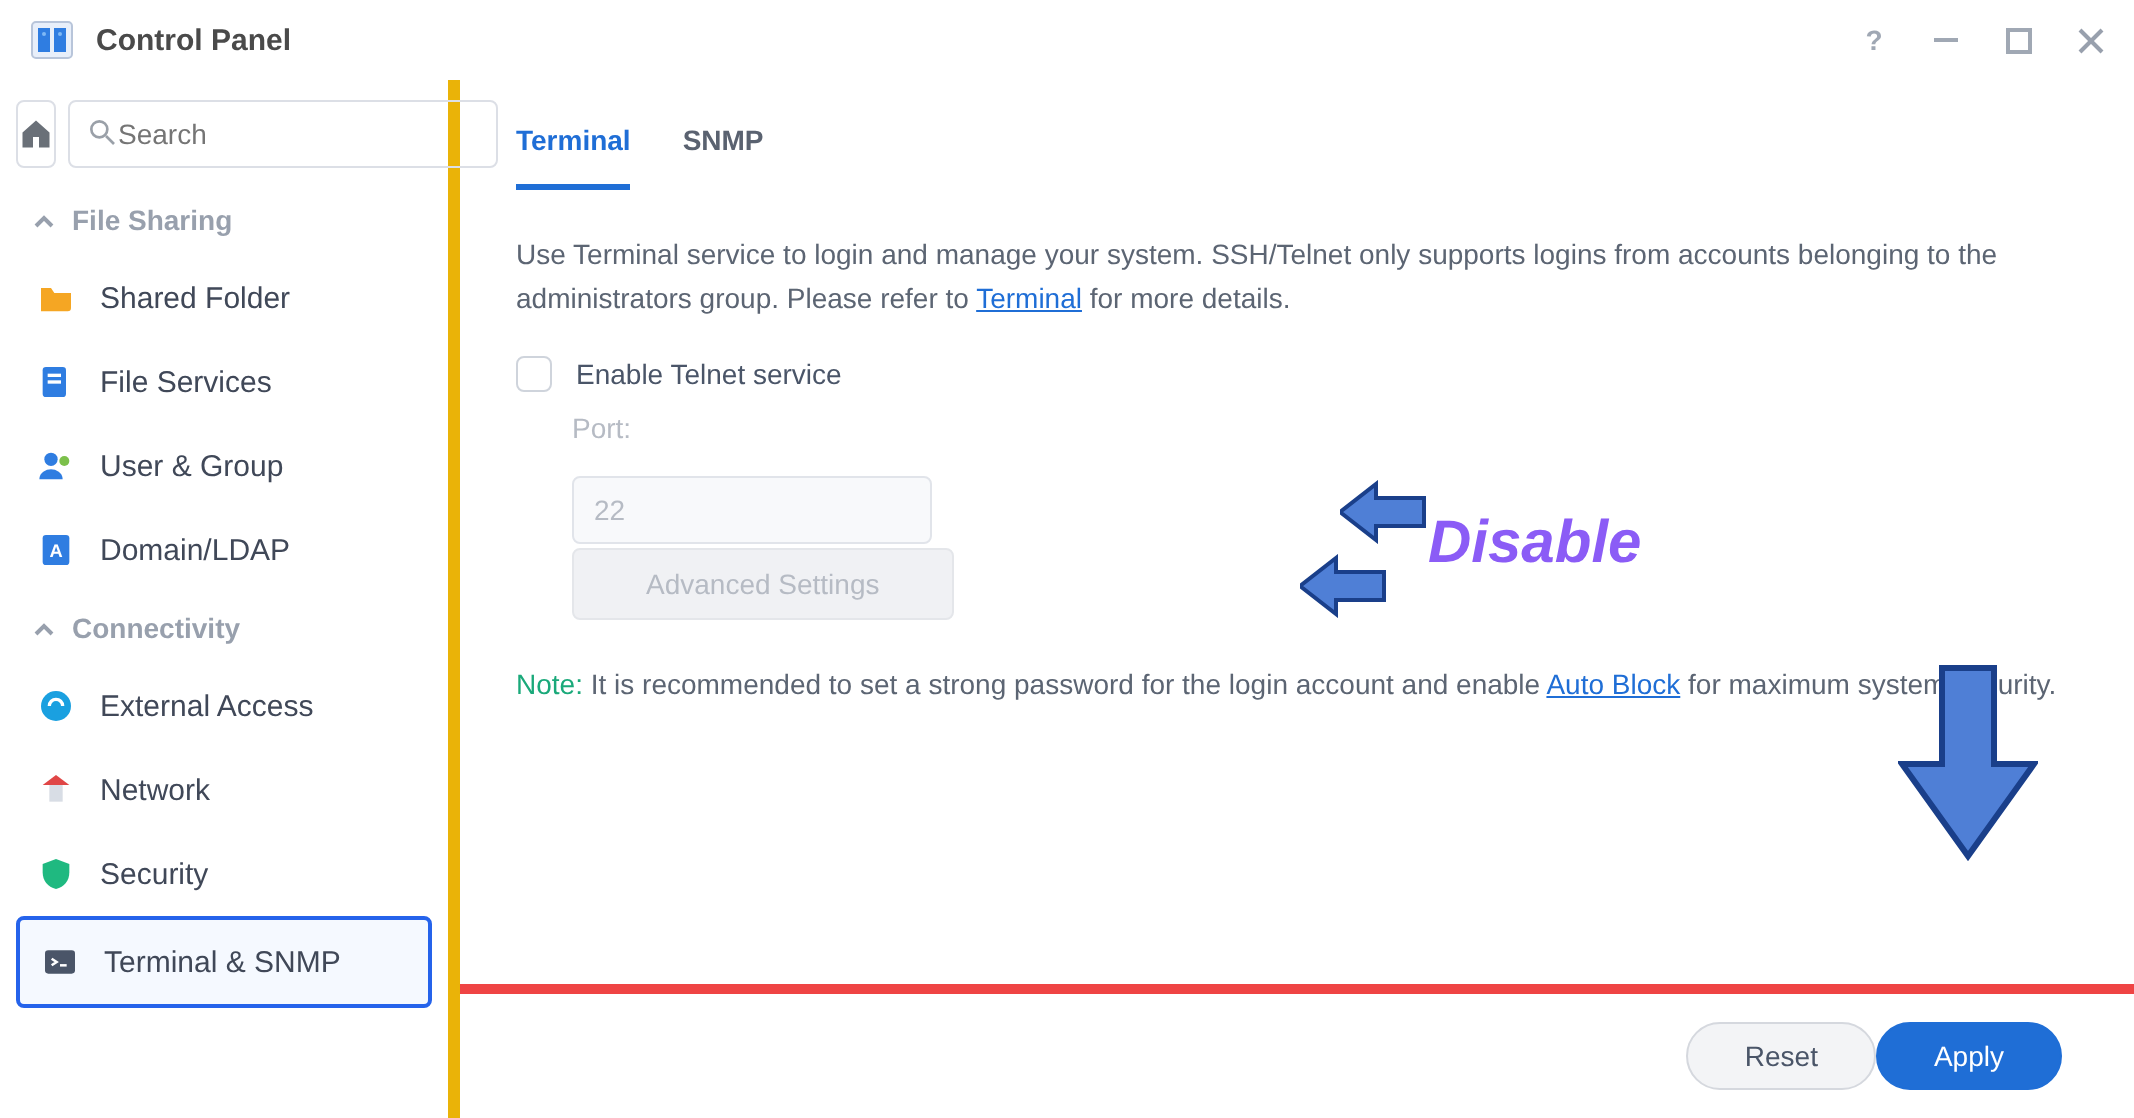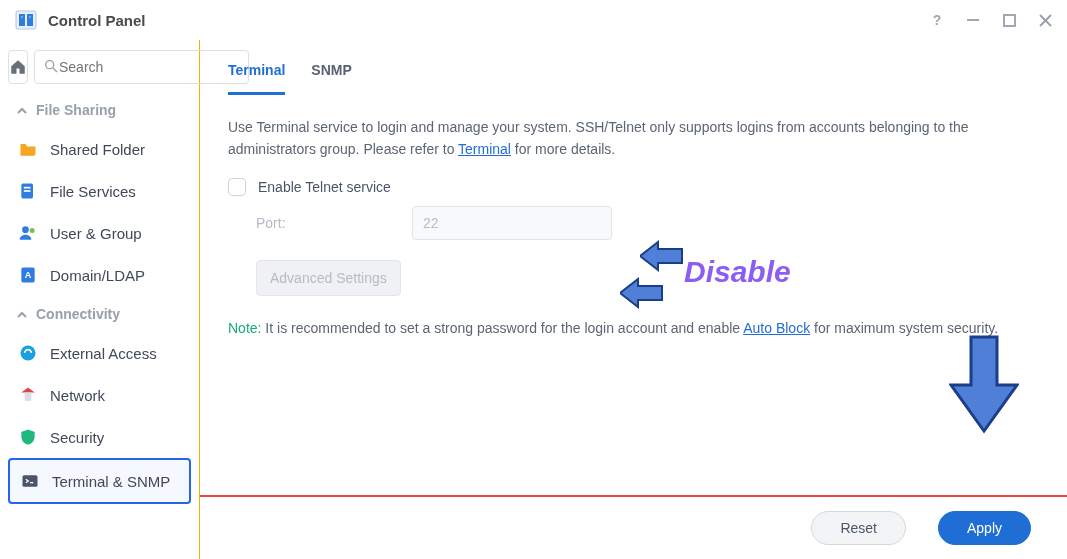--- a/index.html
+++ b/index.html
@@ -16,21 +16,21 @@
 .titlebar {
   display: flex; align-items: center; padding: 8px 14px;
   border-bottom: 0;
 }
 .titlebar .app-icon { width: 24px; height: 24px; margin-right: 10px; display:flex; align-items:center; justify-content:center;}
 .titlebar .title { font-size: 15px; color: #4a4a4a; font-weight: 600; flex: 1; }
 .titlebar .win-controls { display: flex; gap: 20px; color: #a0a8b4; }
 .titlebar .win-controls span { cursor: pointer; display:inline-flex; align-items:center; justify-content:center; width:16px; height:16px;}
 .body-row { display: flex; flex: 1; min-height: 0; }
 .sidebar {
-  width: 200px; border-right: 1px solid #eab308; padding: 10px 8px; display:flex; flex-direction:column;
+  width: 230px; border-right: 6px solid #eab308; padding: 10px 8px; display:flex; flex-direction:column;
 }
 .side-top { display: flex; align-items: center; gap: 6px; margin-bottom: 8px;}
 .home-btn {
   width: 34px; height: 34px; border: 1px solid #dcdfe6; border-radius: 4px;
   display:flex;align-items:center;justify-content:center; cursor:pointer;
 }
 .search-wrap {
   flex:1; border:1px solid #dcdfe6; border-radius:4px; height:34px;
   display:flex;align-items:center; padding:0 8px; color:#9aa0a8;
 }
@@ -46,35 +46,35 @@
 .nav-item.selected { border:2px solid #2563eb; background:#f5f9ff; }
 .content { flex:1; display:flex; flex-direction:column; min-width:0;}
 .tabs { display:flex; gap:26px; padding:18px 28px 0 28px; border-bottom:0;}
 .tab { padding:4px 0 14px 0; color:#5a6270; font-weight:700; cursor:pointer; font-size:14px;}
 .tab.active { color:#1f6ed6; border-bottom:3px solid #1f6ed6;}
 .main-area { padding: 22px 28px 10px 28px; flex:1; position:relative;}
 .desc { color:#5c6573; line-height:1.55; margin-bottom:18px;}
 .desc a, .note a { color:#1f6ed6; text-decoration:underline; cursor:pointer;}
 .chk-row { display:flex; align-items:center; gap:12px; margin:8px 0;}
 .chk { width:18px;height:18px;border:1px solid #cfd4dc;border-radius:4px;background:#fff;cursor:pointer;}
-.indent { margin-left:28px; display:flex; align-items:center; gap:16px; margin-top:10px;}
+.indent { margin-left:28px; display:flex; gap:16px; margin-top:10px;flex-direction:column;}
 .port-label{ color:#b6bbc4; width:140px;}
 .port-input{
-  width:200px; height:34px; border:1px solid #e1e4ea; border-radius:4px; background:#f8f9fb;
+  width:180px; height:34px; border:1px solid #e1e4ea; border-radius:4px; background:#f8f9fb;
   padding:0 10px; color:#b6bbc4; font-size:14px;
 }
 .adv-btn{
-  margin-left:28px; margin-top:20px; height:36px; padding:0 13px;
+  margin-left:28px; margin-top:2px; height:36px; padding:0 36px;
   background:#f0f1f4; border:1px solid #e4e6ea; border-radius:4px; color:#b6bbc4; font-size:14px;
 }
 .note { margin-top:22px; color:#5c6573; line-height:1.55;}
 .note .note-label{ color:#1aa97a;}
 .footer {
-  display:flex; justify-content:flex-end; align-items:center; gap:32px;
-  padding:14px 36px 14px 14px; border-top:2px solid #ef4444;
+  display:flex; justify-content:flex-end; align-items:center; gap:0;
+  padding:14px 36px 14px 14px; border-top:5px solid #ef4444;
 }
 .btn {
   height:34px; border-radius:17px; padding:0 28px; border:1px solid #d5d8de;
   background:#f3f4f6; color:#4a5568; cursor:pointer; font-size:14px;
 }
 .btn.primary { background:#1f6ed6; border-color:#1f6ed6; color:#fff;}
 .anno-arrow { position:absolute; pointer-events:none;}
 .disable-label{
   position:absolute; left:484px; top:160px; font-family: "Arial Black", Gadget, sans-serif;
   font-weight:900; font-size:30px; color:#8b5cf6; font-style:italic; pointer-events:none;

